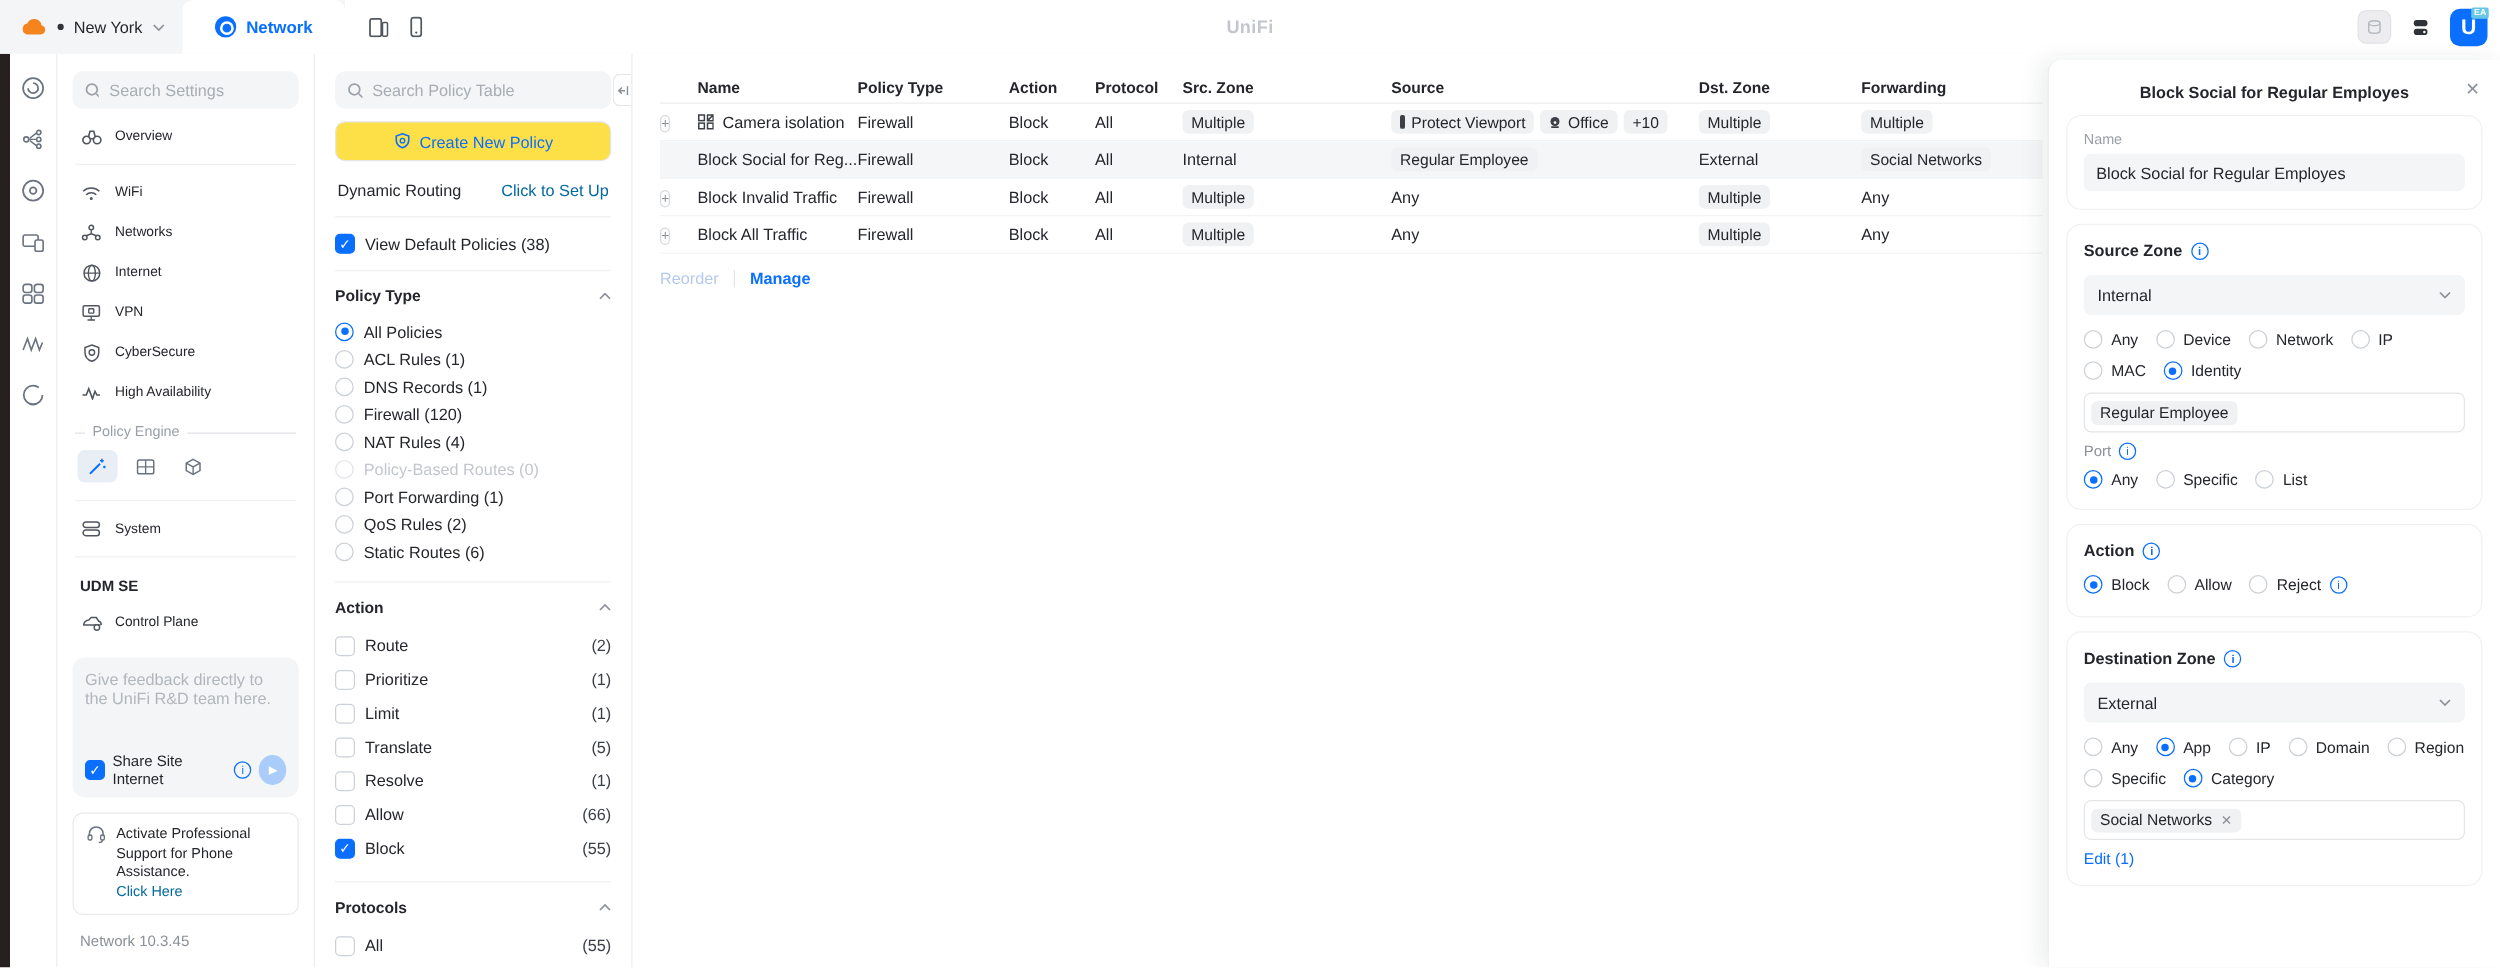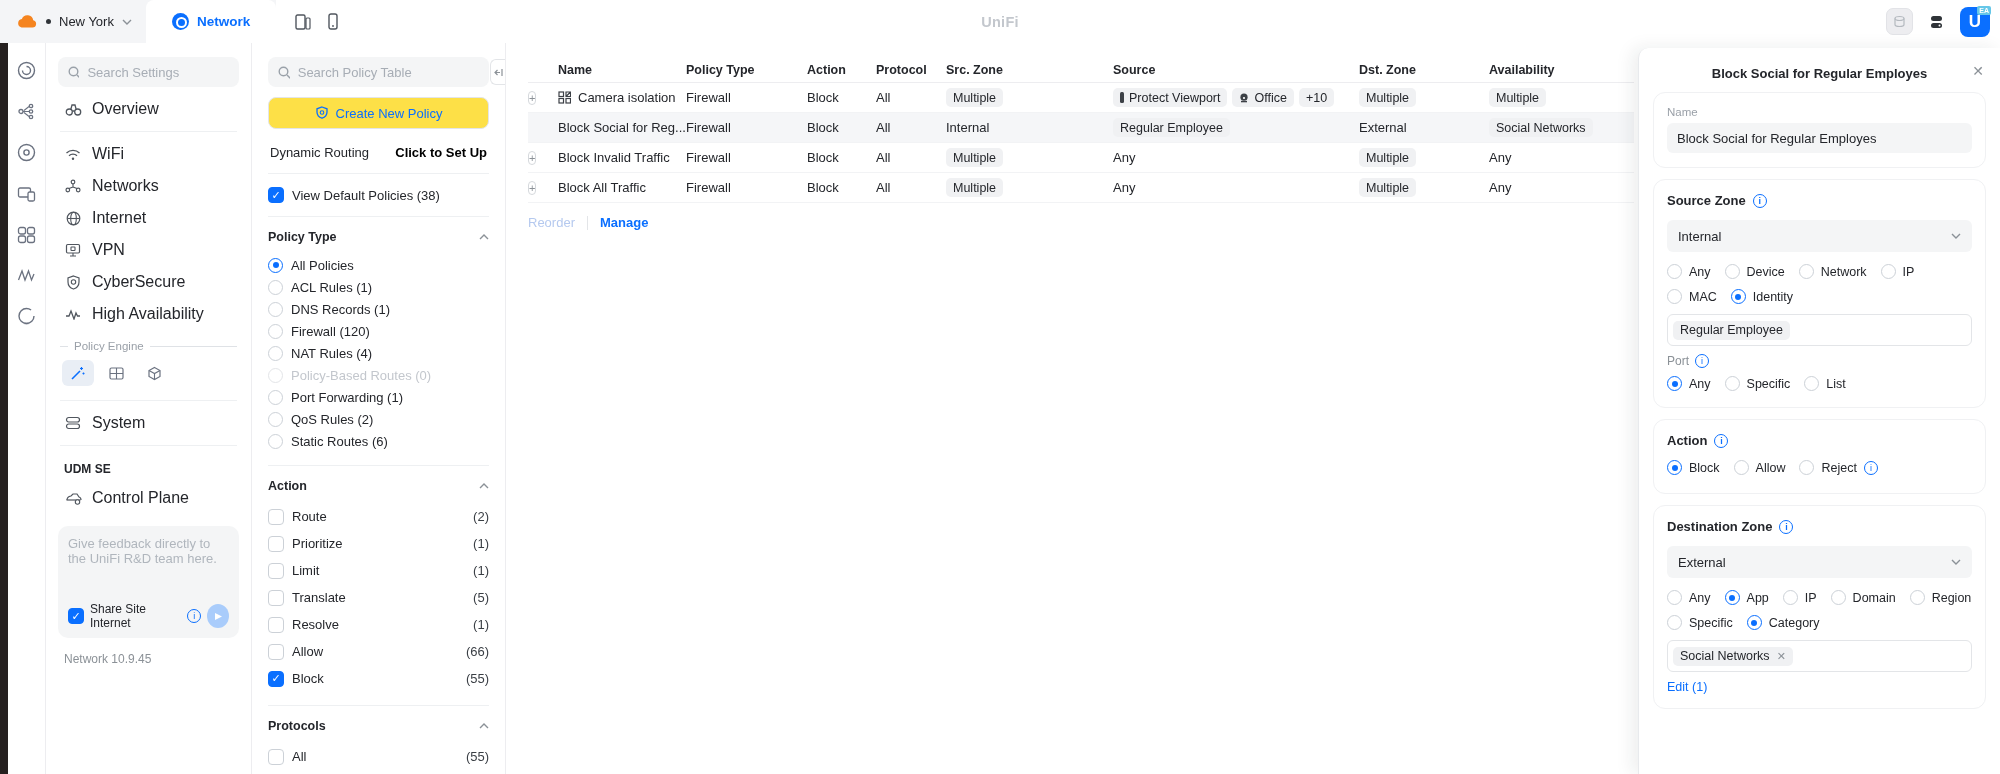--- a/index.html
+++ b/index.html
@@ -30,40 +30,40 @@
   .main { display:flex; height:731px; background:#fff; }
   .darkstrip { width:8px; background:#262120; }
   .rail { width:38px; background:#fff; border-right:1px solid #ededf0; display:flex; flex-direction:column; align-items:center; padding-top:17px; gap:21px; }
   .rail .ric { width:20px; height:20px; display:flex; align-items:center; justify-content:center; cursor:pointer; }
 
   
   .settings { width:206px; border-right:1px solid #ededf0; padding:14px 12px 0 12px; display:flex; flex-direction:column; overflow:hidden; }
   .s-search { display:flex; align-items:center; gap:8px; background:#f4f5f6; border-radius:8px; height:30px; padding:0 10px; }
   .s-search input { border:none; outline:none; background:transparent; font-family:inherit; font-size:13px; color:#24262b; width:100%; }
   .s-search input::placeholder { color:#a7adb5; }
-  .s-item { display:flex; align-items:center; gap:10px; height:32px; padding:0 6px; border-radius:6px; cursor:pointer; font-size:16px; color:#24262b; }
+  .s-item { display:flex; align-items:center; gap:10px; height:32px; padding:0 6px; border-radius:6px; cursor:pointer; font-size:11px; color:#24262b; }
   .s-item .sic { width:18px; display:flex; justify-content:center; }
   .s-div { height:1px; background:#eef0f2; margin:6px 2px; }
   .s-group { margin-top:6px; }
   .pe-label { display:flex; align-items:center; gap:6px; color:#9aa0a8; font-size:11.5px; margin:10px 2px 8px 2px; white-space:nowrap; }
   .pe-label::before { content:""; width:8px; height:1px; background:#dfe2e6; }
   .pe-label::after { content:""; flex:1; height:1px; background:#dfe2e6; }
   .pe-btns { display:flex; gap:6px; padding:0 4px 8px 4px; }
   .pe-btn { width:32px; height:26px; border-radius:6px; display:flex; align-items:center; justify-content:center; cursor:pointer; }
   .pe-btn.sel { background:#e9eef5; }
   .udm { font-size:12px; font-weight:700; color:#24262b; margin:10px 6px 6px 6px; }
   .fb-box { background:#f4f5f6; border-radius:10px; margin-top:12px; padding:10px 10px 8px 10px; height:112px; display:flex; flex-direction:column; }
   .fb-box textarea { border:none; outline:none; background:transparent; resize:none; font-family:inherit; font-size:13px; color:#24262b; flex:1; }
   .fb-box textarea::placeholder { color:#b0b6bd; }
   .fb-row { display:flex; align-items:center; gap:6px; }
   .fb-row .lbl { font-size:12px; color:#24262b; }
   .send-btn { margin-left:auto; width:24px; height:24px; border-radius:50%; background:#a9ccfb; display:flex; align-items:center; justify-content:center; cursor:pointer; }
   .sup-card { border:1px solid #e8eaec; border-radius:8px; margin-top:12px; padding:9px 10px; display:flex; gap:8px; }
   .sup-txt { font-size:11.5px; color:#24262b; line-height:1.35; }
-  .link { color:#000000; cursor:pointer;font-weight:bold; }
+  .link { color:#0369a1; cursor:pointer; }
   .version { color:#8b9197; font-size:12px; margin:14px 6px 0 6px; }
 
   
   .filters { position:relative; width:254px; border-right:1px solid #ededf0; padding:14px 16px 0 16px; overflow:hidden; }
   .collapse-tab { position:absolute; right:0px; top:16px; width:15px; height:26px; border:1px solid #e3e5e8; border-right:none; background:#fff; border-radius:6px 0 0 6px; display:flex; align-items:center; justify-content:center; cursor:pointer; color:#8b9197; }
   .btn-create { margin-top:10px; height:32px; border:1px solid #e3e5e8; border-radius:8px; background:#fde047; display:flex; align-items:center; justify-content:center; gap:7px; color:#0a6fff; font-size:13px; cursor:pointer; }
   .dyn-row { display:flex; align-items:center; justify-content:space-between; margin:16px 2px 0 2px; font-size:13px; }
   .f-div { height:1px; background:#eef0f2; margin:13px 0; }
   .chk-row { display:flex; align-items:center; gap:8px; font-size:13px; cursor:pointer; }
   .chk { width:16px; height:16px; border-radius:4px; border:1.5px solid #ccd1d7; background:#fff; flex:none; }
@@ -345,21 +345,33 @@
           <span class="chk on">✓</span>
           <span class="lbl">Share Site Internet</span>
           <span class="info">i</span>
           <span class="send-btn">
               <svg width="9" height="9">
                 <path d="M1 1l7 3.5L1 8z" fill="#fff"></path>
               </svg>
             </span>
         </div>
       </div>
-      <div class="version">Network 10.9.45</div>
+      <div class="sup-card">
+        <span><svg width="16" height="15">
+              <path d="M2.5 9V7a5.5 5.5 0 0 1 11 0v2" fill="none" stroke="#6b7280" stroke-width="1.2"></path>
+              <rect x="1.5" y="8" width="3" height="4" rx="1.2" fill="none" stroke="#6b7280" stroke-width="1.1"></rect>
+              <rect x="11.5" y="8" width="3" height="4" rx="1.2" fill="none" stroke="#6b7280" stroke-width="1.1"></rect>
+              <path d="M13 12c0 1.3-1.5 2-3 2" fill="none" stroke="#6b7280" stroke-width="1.1"></path>
+            </svg></span>
+        <div class="sup-txt">
+          <div>Activate Professional Support for Phone Assistance.</div>
+          <div class="link">Click Here</div>
+        </div>
+      </div>
+      <div class="version">Network 10.3.45</div>
     </div>
 
     <div class="filters">
       <div class="collapse-tab">
         <svg width="9" height="9">
             <path d="M8 1v7M6 4.5H1M3.5 2L1 4.5 3.5 7" fill="none" stroke="#8b9197" stroke-width="1.2"></path>
           </svg>
       </div>
       <div class="s-search">
         <svg width="13" height="13">
@@ -488,21 +500,21 @@
       <div class="tbl">
         <div class="trow head">
           <span></span>
           <span>Name</span>
           <span>Policy Type</span>
           <span>Action</span>
           <span>Protocol</span>
           <span>Src. Zone</span>
           <span>Source</span>
           <span>Dst. Zone</span>
-          <span>Availability</span>
+          <span>Forwarding</span>
         </div>
 
         <div class="trow">
           <span><span class="expand">+</span></span>
           <span class="cell-name">
             <svg width="13" height="13">
                 <rect x="1" y="1" width="4.5" height="4.5" fill="none" stroke="#3c4046" stroke-width="1.2"></rect>
                 <path d="M8 1h4.5v4.5H8z M8 5.5l4.5-4.5" fill="none" stroke="#3c4046" stroke-width="1.2"></path>
                 <rect x="1" y="7.5" width="4.5" height="4.5" fill="none" stroke="#3c4046" stroke-width="1.2"></rect>
                 <rect x="8" y="7.5" width="4.5" height="4.5" fill="none" stroke="#3c4046" stroke-width="1.2"></rect>

